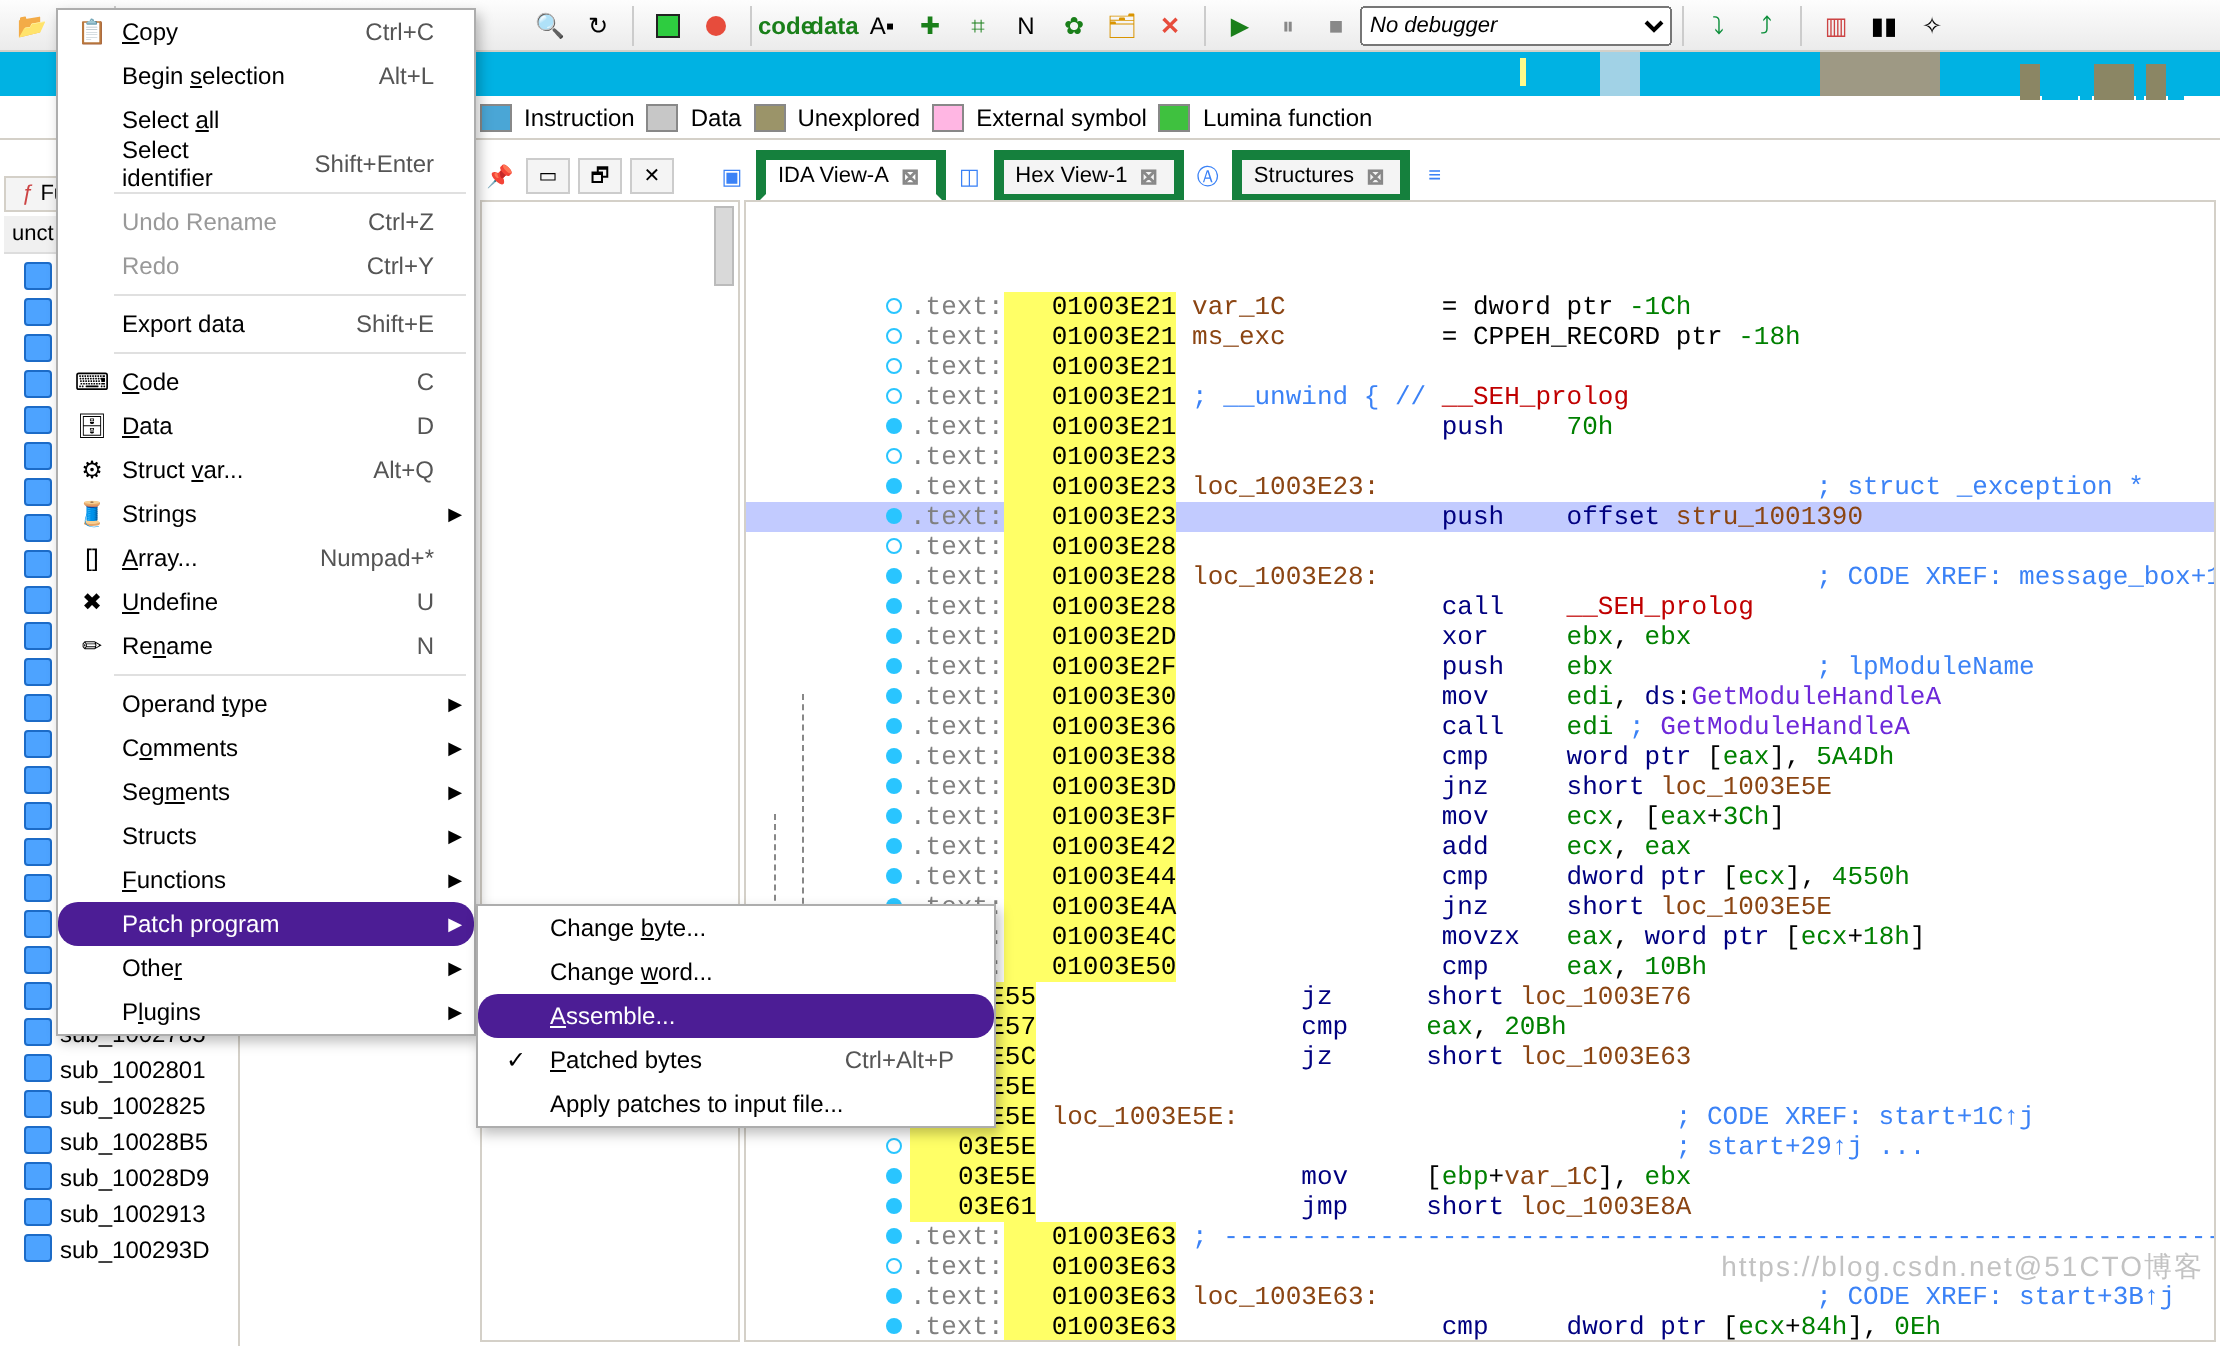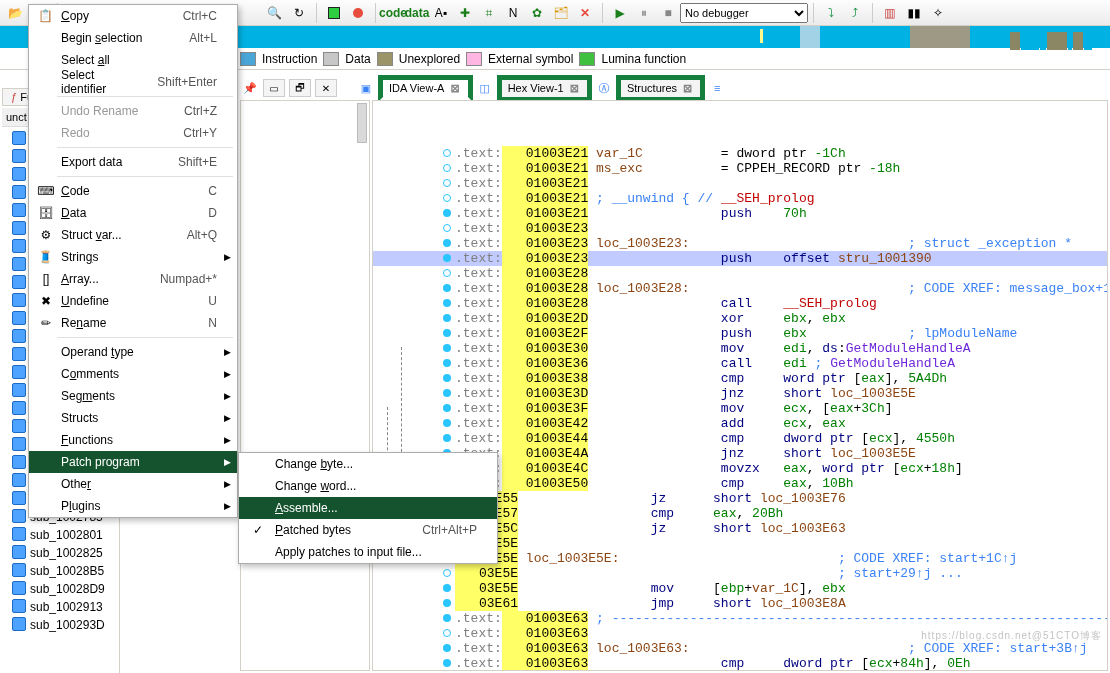--- a/index.html
+++ b/index.html
@@ -1,20 +1,20 @@
 <!DOCTYPE html>
 <html><head>
 <meta charset="utf-8">
 <style>
 * { box-sizing: border-box; margin: 0; padding: 0; }
 body { font-family: "Segoe UI", Tahoma, sans-serif; font-size: 12px; background: #fff; overflow: hidden; width: 1110px; height: 673px; position: relative; }
 .toolbar-strip { height: 26px; border-bottom: 1px solid #d4d0c8; display: flex; align-items: center; padding: 0 4px; gap: 0px; background: linear-gradient(#fdfdfd,#ebebeb); }
 .toolbar-strip .sep { width:1px; height:20px; background:#ccc; margin:0 5px; }
 .toolbar-strip .tb { width: 24px; height: 24px; display: inline-flex; align-items: center; justify-content: center; font-size: 12px; border-radius:2px;}
-.toolbar-strip select { font-size: 11px; height: 20px; width: 128px; }
+.toolbar-strip select { font-size: 11px; height: 20px; width: 156px; font-style: italic; }
 
 .nav-bar { height: 22px; background: #00b2e3; display:flex; position: relative; }
 .nav-bar .pip { position:absolute; top:3px; width:3px; height:14px; background:#fffa8b; }
 
 .legend-strip { height: 22px; display:flex; align-items:center; gap:6px; padding-left:240px; font-size:12px; font-family: Verdana,sans-serif; border-bottom:1px solid #d4d0c8;}
 .legend-strip .sw { width:16px; height:14px; border:1px solid #888; }
 
 .func-panel { position:absolute; left:0; top:70px; width:120px; bottom:0; background:#fff; border-right:1px solid #d4d0c8; z-index:2; padding-left:6px; padding-top:40px;}
 .func-panel .tab { position:absolute; top:18px; left:2px; font-size:11px; padding:2px 8px; border:1px solid #d4d0c8; background:#f4f4f4;}
 .func-panel .hdr { position:absolute; top:38px; left:2px; right:2px; font-size:11px; background:#f0f0f0; padding:3px 4px; border-bottom:1px solid #ddd;}
@@ -51,37 +51,37 @@
 .disasm .arrows { position:absolute; left:0; top:0; width:66px; bottom:0; border-right:none;}
 .disasm .red-arrow { position:absolute; left:14px; top:152px; width:56px; height:10px; }
 .disasm .red-arrow::before { content:''; position:absolute; left:0; top:4px; right:8px; height:1px; background:#cc0000;}
 .disasm .red-arrow::after { content:''; position:absolute; right:0; top:0; border:5px solid transparent; border-left-color:#cc0000;}
 .disasm .dash1 { position:absolute; left:28px; top:246px; width:40px; height:110px; border-left:1px dashed #888; border-bottom:1px dashed #888;}
 .disasm .dash2 { position:absolute; left:14px; top:306px; width:54px; height:124px; border-left:1px dashed #888; border-bottom:1px dashed #888;}
 
 
 .ctx-menu { position:absolute; background:#fff; border:1px solid #adadad; box-shadow:2px 3px 6px rgba(0,0,0,.25); font-family:"Segoe UI", Tahoma, sans-serif; font-size:12px; z-index:1000;}
 .ctx-menu .row { display:flex; align-items:center; height:22px; padding:0 20px 0 6px; position:relative;}
-.ctx-menu .row:hover, .ctx-menu .row.sel { background:#14532d; color:#fff;}
+.ctx-menu .row:hover, .ctx-menu .row.sel { background:#4c1d95; color:#fff;border-radius:10px;}
 .ctx-menu .row.disabled { color:#999;}
 .ctx-menu .row .ico { width:22px; display:inline-flex; justify-content:center; font-size:12px;}
 .ctx-menu .row .lbl { flex:1; padding-left:4px;}
 .ctx-menu .row .shc { color:#555; padding-left:26px;}
 .ctx-menu .row.sel .shc, .ctx-menu .row:hover .shc{ color:#fff;}
 .ctx-menu .row .sub::after { content:'▶'; font-size:9px; position:absolute; right:6px; top:6px;}
 .ctx-menu .sepl { height:1px; margin:3px 4px 3px 28px; background:#e0e0e0;}
 .ctx-menu u { text-decoration: underline; }
 #menu1 { left:28px; top:4px; width:210px;}
 #menu2 { left:238px; top:452px; width:260px;}
 #menu2 .row .ico { width:26px;}
 
 .minimap-strip { position:absolute; right:0; top:30px; width:100px; height:22px; display:flex; gap:1px; align-items:center;}
 .minimap-strip span { display:inline-block; height:18px;}
 
-.watermark { position:absolute; right:8px; bottom:30px; font-size:10px; color:rgba(120,120,120,.45); font-family: Arial,sans-serif; letter-spacing:1px;}
+.watermark { position:absolute; right:8px; bottom:30px; font-size:14px; color:rgba(120,120,120,.45); font-family: Arial,sans-serif; letter-spacing:1px;}
 </style>
 </head>
 <body>
 
 <div class="toolbar-strip">
   <span class="tb">📂</span>
   <span class="tb">💾</span>
   <span class="sep"></span>
   <span style="width:200px"></span>
   <span class="tb" style="color:#d99400">🔍</span>

